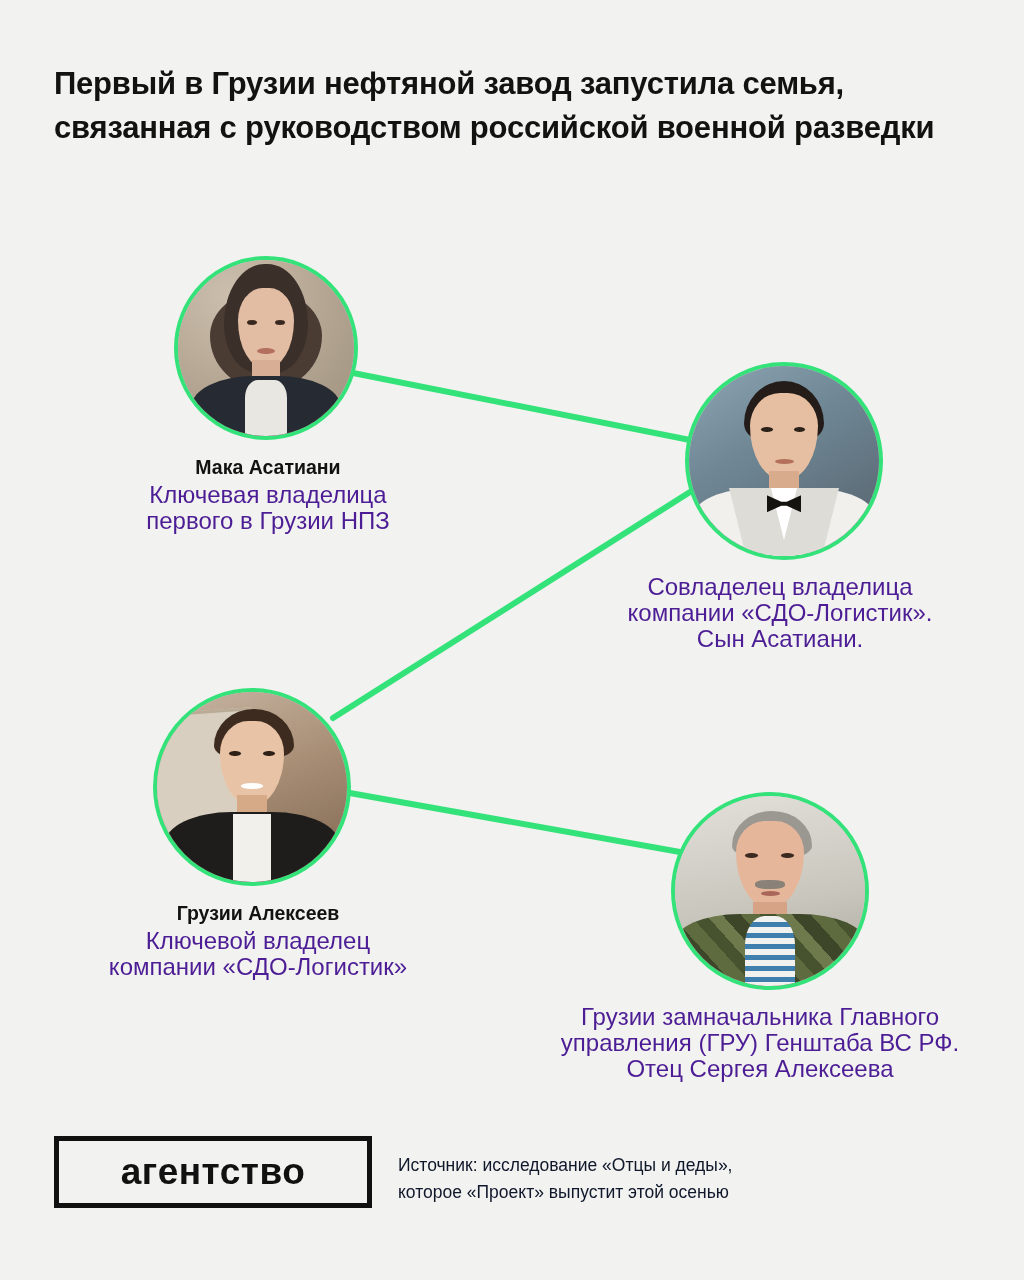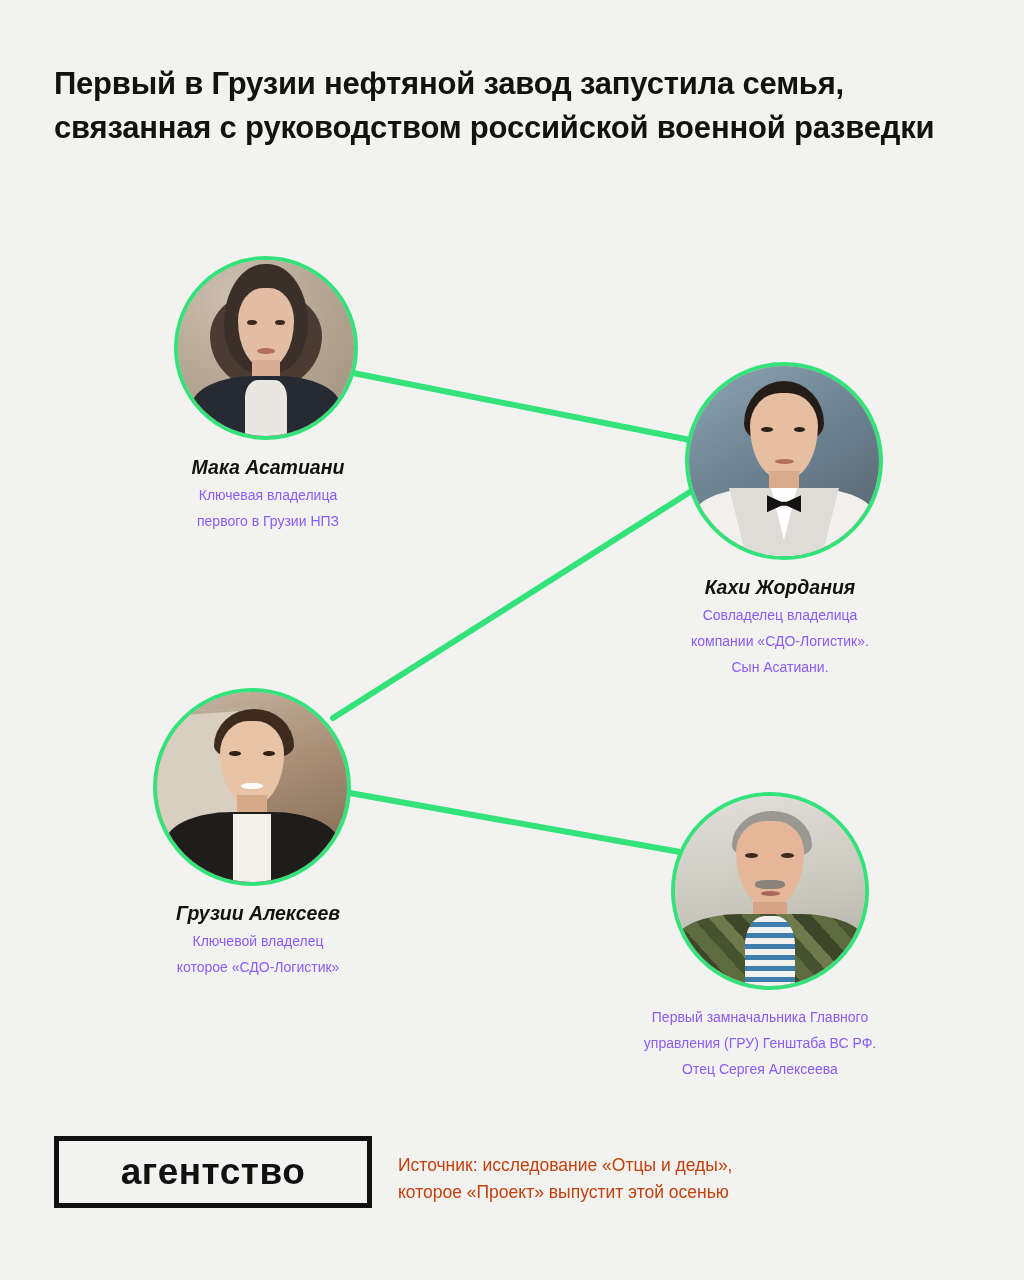--- a/index.html
+++ b/index.html
@@ -63,26 +63,25 @@
   .caption {
     text-align: center;
     margin-top: 14px;
   }
   .person-name {
     font-size: 19.5px;
     font-weight: bold;
     line-height: 26px;
     color: #12120f;
     margin-bottom: 2px;
-    font-style: italic;
   }
   .person-desc {
-    font-size: 14px;
+    font-size: 24px;
     line-height: 26px;
-    color: #8b5cf6;
+    color: #4c1d95;
     white-space: pre-line;
   }
 
   
   #node-maka       { left: 108px; top: 256px;  width: 320px; }
   #node-kakhi      { left: 600px; top: 362px;  width: 360px; }
   #node-sergey     { left: 88px;  top: 688px;  width: 340px; }
   #node-vladimir   { left: 540px; top: 792px;  width: 440px; }
 
   #node-maka .avatar     { width: 176px; height: 176px; margin: 0 auto 0 auto; margin-left: 66px; }
@@ -277,21 +276,21 @@
     line-height: 40px;
     color: #111111;
   }
   .source {
     position: absolute;
     left: 398px;
     top: 1152px;
     width: 560px;
     font-size: 17.5px;
     line-height: 27px;
-    color: #c2410c;
+    color: #0f172a;
     white-space: pre-line;
   }
 </style>
 </head>
 <body>
 
 <div class="page">
 
   <div class="title">Первый в Грузии нефтяной завод запустила семья, связанная с руководством российской военной разведки</div>
 
@@ -334,21 +333,20 @@
         <div class="lips"></div>
         <div class="neck"></div>
         <div class="jacket"></div>
         <div class="shirt"></div>
         <div class="lapelL"></div>
         <div class="lapelR"></div>
         <div class="bow"></div>
       </div>
     </div>
     <div class="caption">
-      <div class="person-name">Кахи Жордания</div>
       <div class="person-desc">Совладелец владелица
 компании «СДО-Логистик».
 Сын Асатиани.</div>
     </div>
   </div>
 
   <div class="node" id="node-sergey">
     <div class="avatar">
       <div class="photo p-sergey">
         <div class="ph-bg"></div>
@@ -359,41 +357,41 @@
         <div class="eye r"></div>
         <div class="lips"></div>
         <div class="neck"></div>
         <div class="jacket"></div>
         <div class="shirt"></div>
       </div>
     </div>
     <div class="caption">
       <div class="person-name">Грузии Алексеев</div>
       <div class="person-desc">Ключевой владелец
-которое «СДО-Логистик»</div>
+компании «СДО-Логистик»</div>
     </div>
   </div>
 
   <div class="node" id="node-vladimir">
     <div class="avatar">
       <div class="photo p-vlad">
         <div class="ph-bg"></div>
         <div class="hair"></div>
         <div class="face"></div>
         <div class="eye l"></div>
         <div class="eye r"></div>
         <div class="mustache"></div>
         <div class="lips"></div>
         <div class="neck"></div>
         <div class="uniform"></div>
         <div class="telnyashka"></div>
       </div>
     </div>
     <div class="caption">
-      <div class="person-desc">Первый замначальника Главного
+      <div class="person-desc">Грузии замначальника Главного
 управления (ГРУ) Генштаба ВС РФ.
 Отец Сергея Алексеева</div>
     </div>
   </div>
 
   <div class="logo">
     <span class="logo-text">агентство</span>
   </div>
 
   <div class="source">Источник: исследование «Отцы и деды»,

